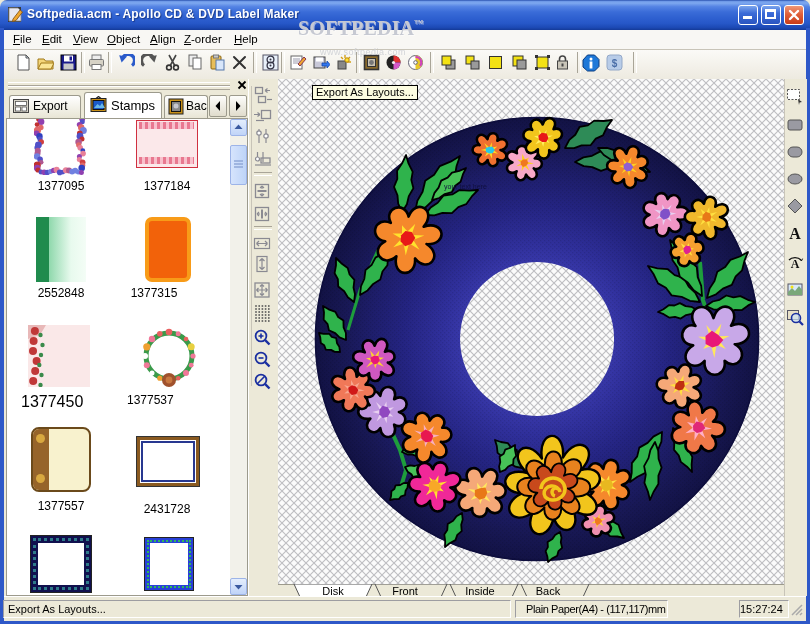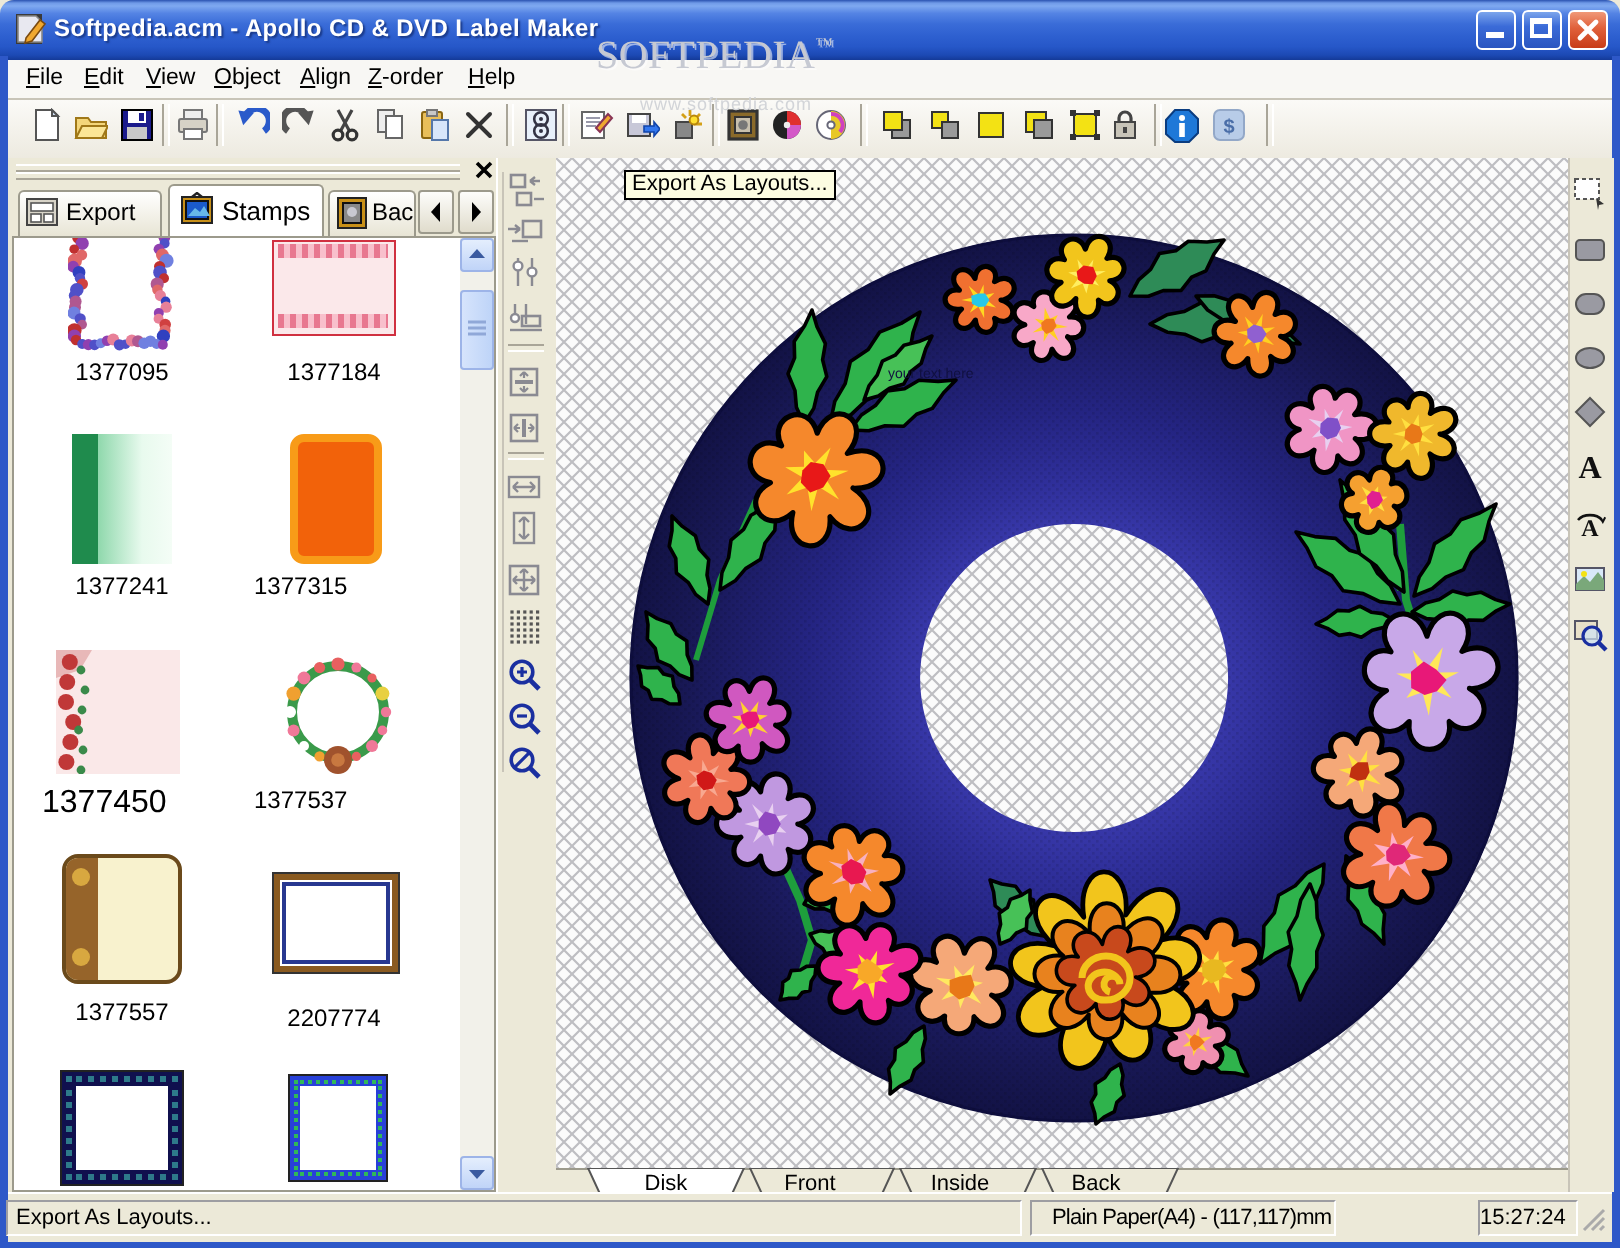--- a/index.html
+++ b/index.html
@@ -171,21 +171,21 @@
     <svg style="position:absolute;left:582px;top:54px" width="18" height="18" viewBox="0 0 18 18">
       <path d="M5.5 1 h7 l4.5 4.5 v7 l-4.5 4.5 h-7 L1 13 v-7 Z" fill="#1E78D8" stroke="#0A3C80"></path>
       <circle cx="9" cy="5" r="1.5" fill="#fff"></circle>
       <rect x="7.6" y="7.5" width="2.8" height="7" fill="#fff"></rect>
     </svg>
     <svg style="position:absolute;left:606px;top:54px" width="17" height="17" viewBox="0 0 17 17">
       <rect x="1" y="1" width="15" height="15" rx="3" fill="#B8CCE8" stroke="#93A8C8"></rect>
       <text x="8.5" y="12.5" font-size="10" font-weight="bold" text-anchor="middle" fill="#4A6EA8" font-family="Liberation Sans">$</text>
     </svg>
 
-<div style="position:absolute;left:298px;top:17px;font-size:20px;font-weight:normal;color:#C6C9D2;letter-spacing:0.2px;font-family:'Liberation Serif',serif;text-shadow:1px 1px 0 rgba(255,255,255,0.55)">SOFTPEDIA<span style="font-size:9px;vertical-align:9px">™</span></div>
+<div style="position:absolute;left:298px;top:17px;font-size:20px;font-weight:bold;color:#C6C9D2;letter-spacing:0.2px;font-family:'Liberation Serif',serif;text-shadow:1px 1px 0 rgba(255,255,255,0.55)">SOFTPEDIA<span style="font-size:9px;vertical-align:9px">™</span></div>
 <div style="position:absolute;left:320px;top:47px;font-size:9px;color:#D2D4D8;letter-spacing:0.5px">www.softpedia.com</div>
 
 <div style="position:absolute;left:4px;top:79px;width:244px;height:13px;background:#ECE9D8">
   <div style="position:absolute;left:4px;top:3px;width:222px;height:2px;border-top:1px solid #fff;border-bottom:1px solid #A9A598"></div>
   <div style="position:absolute;left:4px;top:7px;width:222px;height:2px;border-top:1px solid #fff;border-bottom:1px solid #A9A598"></div>
 </div>
 <svg style="position:absolute;left:236px;top:79px" width="12" height="12" viewBox="0 0 12 12">
   <path d="M2.5 2.5 L9.5 9.5 M9.5 2.5 L2.5 9.5" stroke="#000" stroke-width="1.8"></path>
     </svg>
 
@@ -285,23 +285,23 @@
       <circle cx="41.2" cy="60.6" r="2.9" fill="#7080E0"></circle>
       <circle cx="44.3" cy="62.0" r="2.5" fill="#7080E0"></circle>
       <circle cx="47.4" cy="62.4" r="2.5" fill="#9040B0"></circle>
     </svg>
     <div style="position:absolute;left:21px;top:179px;width:80px;text-align:center;font-size:12px;color:#000">1377095</div>
     <div style="position:absolute;left:136px;top:120px;width:60px;height:46px;background:#FBE8EA;border:1px solid #D03040"></div>
     <div style="position:absolute;left:139px;top:122px;width:55px;height:7px;background:repeating-linear-gradient(90deg,#E87890 0 3px,#F8C0CC 3px 6px)"></div>
     <div style="position:absolute;left:139px;top:157px;width:55px;height:7px;background:repeating-linear-gradient(90deg,#E87890 0 3px,#F8C0CC 3px 6px)"></div>
     <div style="position:absolute;left:127px;top:179px;width:80px;text-align:center;font-size:12px;color:#000">1377184</div>
     <div style="position:absolute;left:36px;top:217px;width:50px;height:65px;background:linear-gradient(90deg,#1F8B4D 0 13px,#8FD8AC 13px,#E8FAEE 70%,#F4FDF6)"></div>
-    <div style="position:absolute;left:21px;top:286px;width:80px;text-align:center;font-size:12px;color:#000">1377241</div>
+    <div style="position:absolute;left:21px;top:286px;width:80px;text-align:center;font-size:12px;color:#000">2552848</div>
     <div style="position:absolute;left:145px;top:217px;width:46px;height:65px;background:#F2620A;border:4px solid #F89B18;border-radius:7px;box-sizing:border-box"></div>
-    <div style="position:absolute;left:127px;top:286px;width:80px;text-align:left;font-size:12px;color:#000">1377315</div>
+    <div style="position:absolute;left:114px;top:286px;width:80px;text-align:center;font-size:12px;color:#000">1377315</div>
     <div style="position:absolute;left:28px;top:325px;width:62px;height:62px;background:#FAE8E8"></div>
     <svg style="position:absolute;left:28px;top:325px" width="62" height="62" viewBox="0 0 62 62">
       <rect x="0" y="0" width="62" height="62" fill="#FAE8E8"></rect>
       <path d="M0 0 h18 l-6 10 -12 4 z" fill="#E8B8B8"></path>
       <circle cx="6.9" cy="6" r="4" fill="#C03838"></circle>
       <circle cx="12.5" cy="10" r="2.2" fill="#3A8A4A"></circle>
       <circle cx="5.6" cy="16" r="4" fill="#C03838"></circle>
       <circle cx="14.5" cy="20" r="2.2" fill="#3A8A4A"></circle>
       <circle cx="5.0" cy="26" r="4" fill="#C03838"></circle>
       <circle cx="13.0" cy="30" r="2.2" fill="#3A8A4A"></circle>
@@ -335,21 +335,21 @@
       <circle cx="37" cy="57" r="3.4" fill="#C87840"></circle>
     </svg>
     <div style="position:absolute;left:127px;top:393px;width:80px;text-align:left;font-size:12px;color:#000">1377537</div>
     <div style="position:absolute;left:31px;top:427px;width:60px;height:65px;background:#F8F2CE;border:2px solid #6B4A1B;border-radius:8px;box-sizing:border-box"></div>
     <div style="position:absolute;left:33px;top:429px;width:16px;height:61px;background:#96642A;border-radius:6px 0 0 6px"></div>
     <div style="position:absolute;left:36px;top:434px;width:9px;height:9px;background:#D8A840;border-radius:50%"></div>
     <div style="position:absolute;left:36px;top:474px;width:9px;height:9px;background:#D8A840;border-radius:50%"></div>
     <div style="position:absolute;left:21px;top:499px;width:80px;text-align:center;font-size:12px;color:#000">1377557</div>
     <div style="position:absolute;left:137px;top:437px;width:62px;height:49px;box-sizing:border-box;background:#fff;border:3px solid #8A5A20;outline:1px solid #333;"></div>
     <div style="position:absolute;left:141px;top:441px;width:54px;height:41px;box-sizing:border-box;border:2px solid #283890"></div>
-    <div style="position:absolute;left:127px;top:502px;width:80px;text-align:center;font-size:12px;color:#000">2207774</div>
+    <div style="position:absolute;left:127px;top:502px;width:80px;text-align:center;font-size:12px;color:#000">2431728</div>
     <div style="position:absolute;left:31px;top:536px;width:60px;height:56px;box-sizing:border-box;background:#fff;border:7px solid #10104E;outline:1px solid #222"></div>
     <div style="position:absolute;left:33px;top:538px;width:56px;height:52px;box-sizing:border-box;border:3px dotted #2E7A8A"></div>
     <div style="position:absolute;left:145px;top:538px;width:48px;height:52px;box-sizing:border-box;background:#fff;border:5px solid #2840D8;outline:1px solid #222"></div>
     <div style="position:absolute;left:147px;top:540px;width:44px;height:48px;box-sizing:border-box;border:2px dotted #30B858"></div>
 
 <div style="position:absolute;left:230px;top:119px;width:17px;height:476px;background:#F2F1EA"></div>
 <div style="position:absolute;left:230px;top:119px;width:17px;height:17px;border:1px solid #9DB4E8;border-radius:2px;box-sizing:border-box;
   background:linear-gradient(180deg,#E4EEFD,#C0D4F8)"></div>
 <svg style="position:absolute;left:230px;top:119px" width="17" height="17" viewBox="0 0 17 17">
       <path d="M8.5 5.5 L4.5 10 L12.5 10 Z" fill="#3A5AA0"></path>

